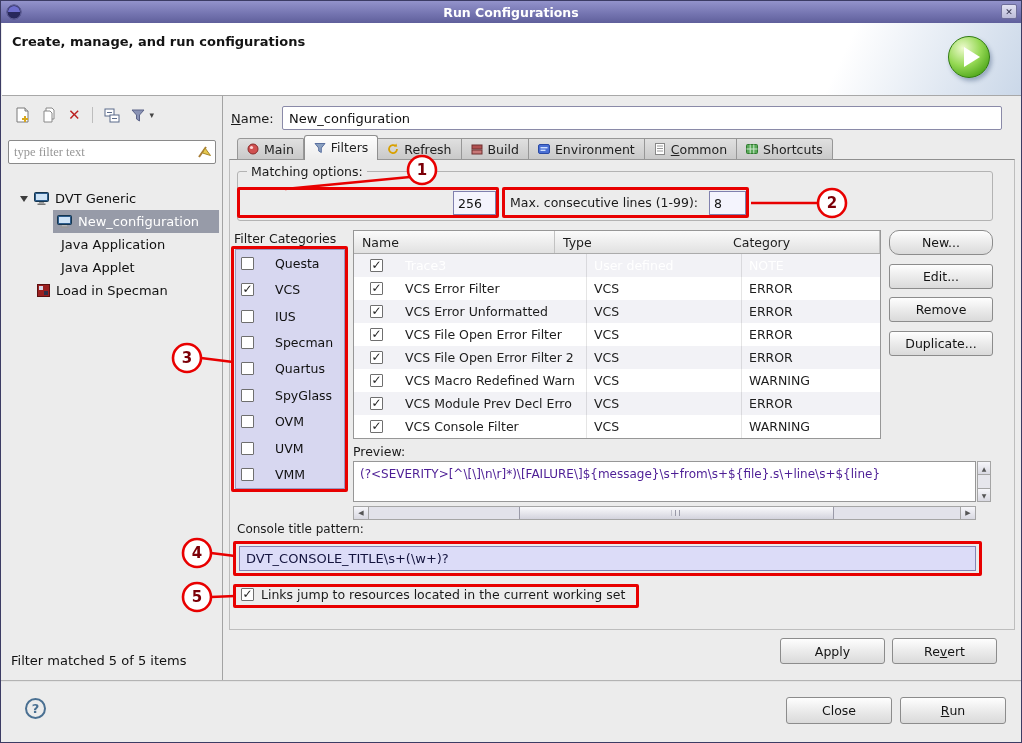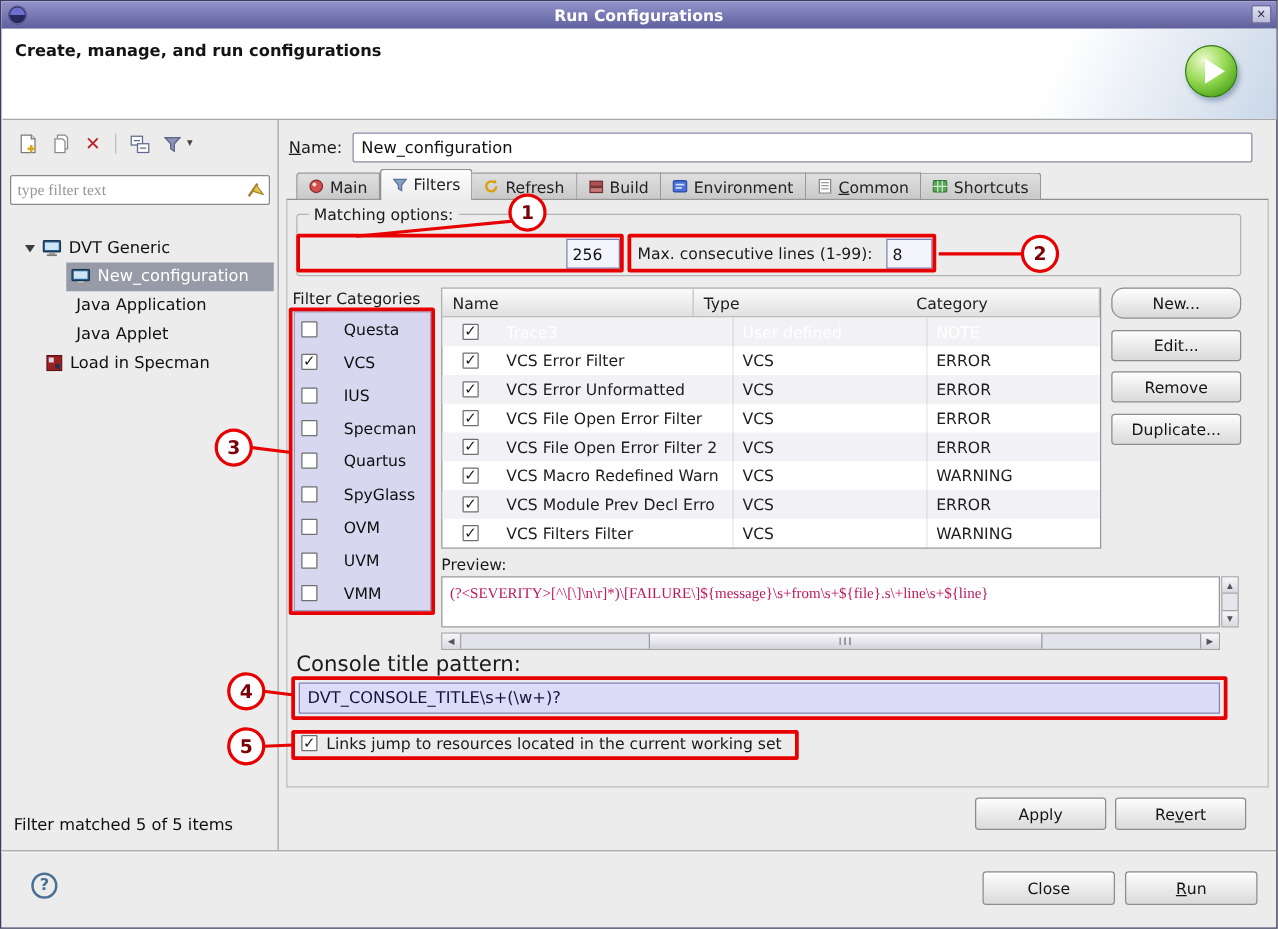--- a/index.html
+++ b/index.html
@@ -95,35 +95,35 @@
   .td-type{flex:1;padding-left:7px;border-right:none;}
 
   
   .btn{font-family:inherit;font-size:12.5px;color:#141414;background:linear-gradient(#fefefe,#ededed 45%,#dadada);
     border:1px solid #8c8c8c;border-radius:3px;display:flex;align-items:center;justify-content:center;cursor:default;}
   .side-btn{position:absolute;left:888px;width:104px;height:25px;}
   #btn-new{top:229px;border-radius:10px;} #btn-edit{top:263px;} #btn-remove{top:296px;} #btn-duplicate{top:330px;}
 
   
   .preview-label{position:absolute;left:352px;top:443px;font-size:12.5px;}
-  .preview-box{position:absolute;left:352px;top:460px;width:623px;height:41px;background:#fff;border:1px solid #979797;padding:5px 6px;font-size:12px;color:#be185d;overflow:hidden;white-space:nowrap;font-family:Liberation Serif, serif;}
+  .preview-box{position:absolute;left:352px;top:460px;width:623px;height:41px;background:#fff;border:1px solid #979797;padding:5px 6px;font-size:12px;color:#4c1d95;overflow:hidden;white-space:nowrap;}
   .preview-spinner{position:absolute;left:976px;top:460px;width:14px;height:41px;border:1px solid #a5a5a5;background:#e6e6ec;display:flex;flex-direction:column;}
   .spin-btn{height:13px;background:linear-gradient(#f6f6fa,#d9d9e2);border-bottom:1px solid #a5a5a5;font-size:6px;color:#555;display:flex;align-items:center;justify-content:center;}
   .spin-btn:last-child{border-bottom:none;border-top:1px solid #a5a5a5;}
   .spin-track{flex:1;}
   .hscroll{position:absolute;left:352px;top:505px;width:623px;height:14px;background:#e2e2ea;border:1px solid #a5a5a5;display:flex;align-items:stretch;}
   .hs-arrow{width:15px;background:linear-gradient(#f6f6fa,#d9d9e2);font-size:7px;color:#555;display:flex;align-items:center;justify-content:center;flex:none;}
   .hs-left{border-right:1px solid #a5a5a5;}
   .hs-right{border-left:1px solid #a5a5a5;}
   .hs-thumb{position:relative;margin-left:150px;width:315px;background:linear-gradient(#fafafc,#d3d3dd);border-left:1px solid #9a9aa8;border-right:1px solid #9a9aa8;}
   .hs-thumb::after{content:"";position:absolute;left:50%;top:3px;width:11px;height:6px;transform:translateX(-50%);
     background:repeating-linear-gradient(90deg,#9a9aa8 0 1px,transparent 1px 4px);}
 
   
-  .console-label{position:absolute;left:236px;top:521px;font-size:17px;}
+  .console-label{position:absolute;left:236px;top:521px;font-size:12px;}
   .console-input{position:absolute;left:238px;top:545px;width:737px;height:25px;background:#dcdcf8;border:1px solid #8484b4;font-family:inherit;font-size:13px;padding:0 6px;color:#14143e;}
   .links-row{position:absolute;left:240px;top:586px;display:flex;align-items:center;gap:7px;font-size:12.5px;}
 
   
   #btn-apply{position:absolute;left:779px;top:637px;width:105px;height:26px;}
   #btn-revert{position:absolute;left:891px;top:637px;width:105px;height:26px;}
   .bottom-sep{position:absolute;left:0;top:679px;width:100%;height:2px;background:linear-gradient(#9b9b9b,#fbfbfb);}
   .help-btn{position:absolute;left:24px;top:697px;width:21px;height:21px;border:2px solid #4a7092;border-radius:50%;
     color:#4a7092;font-weight:bold;font-size:13px;display:flex;align-items:center;justify-content:center;background:transparent;}
   #btn-close{position:absolute;left:785px;top:696px;width:106px;height:27px;}
@@ -423,21 +423,21 @@
         <div class="td td-name">
             <span class="cb checked"></span>
             <span>VCS Module Prev Decl Erro</span>
           </div>
         <div class="td td-cat">VCS</div>
         <div class="td td-type">ERROR</div>
       </div>
       <div class="trow">
         <div class="td td-name">
             <span class="cb checked"></span>
-            <span>VCS Filters Filter</span>
+            <span>VCS Console Filter</span>
           </div>
         <div class="td td-cat">VCS</div>
         <div class="td td-type">WARNING</div>
       </div>
     </div>
   </div>
 
   <button class="btn side-btn" id="btn-new">New...</button>
   <button class="btn side-btn" id="btn-edit">Edit...</button>
   <button class="btn side-btn" id="btn-remove">Remove</button>

